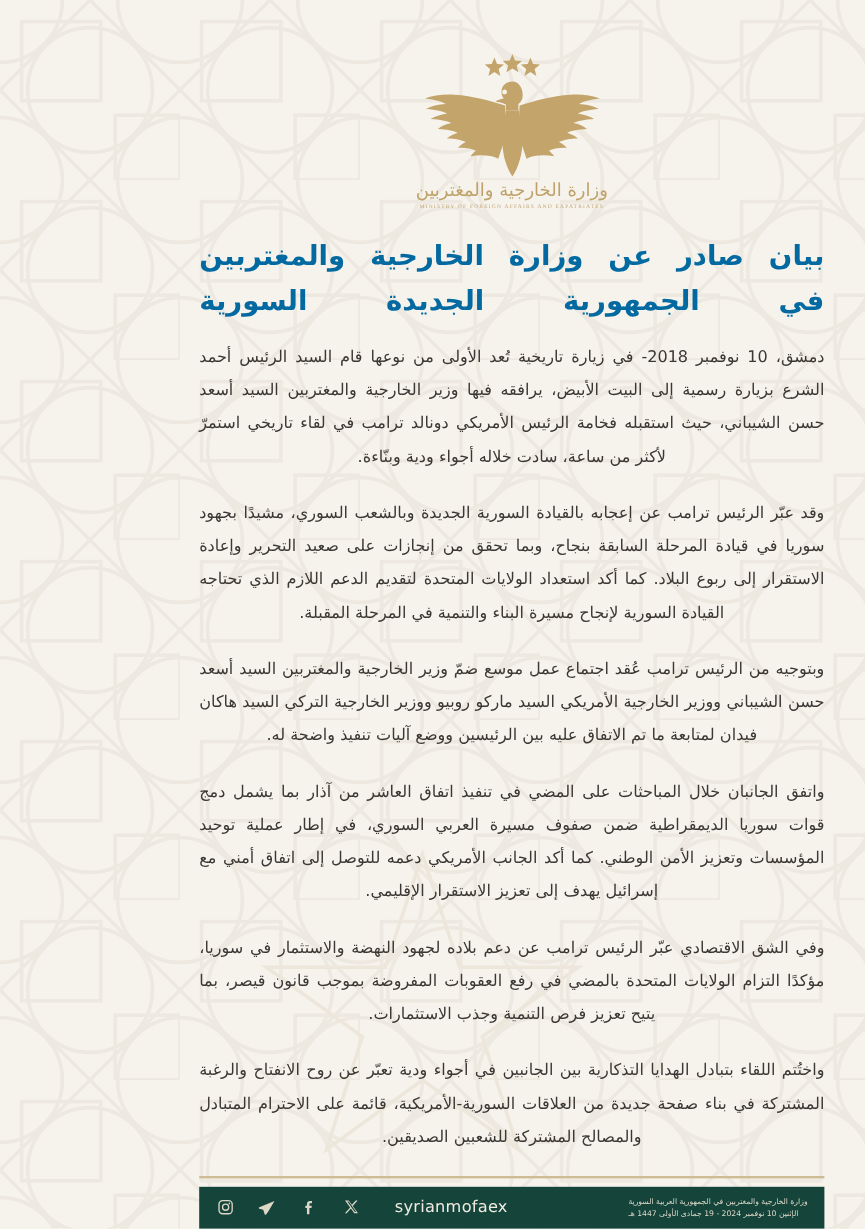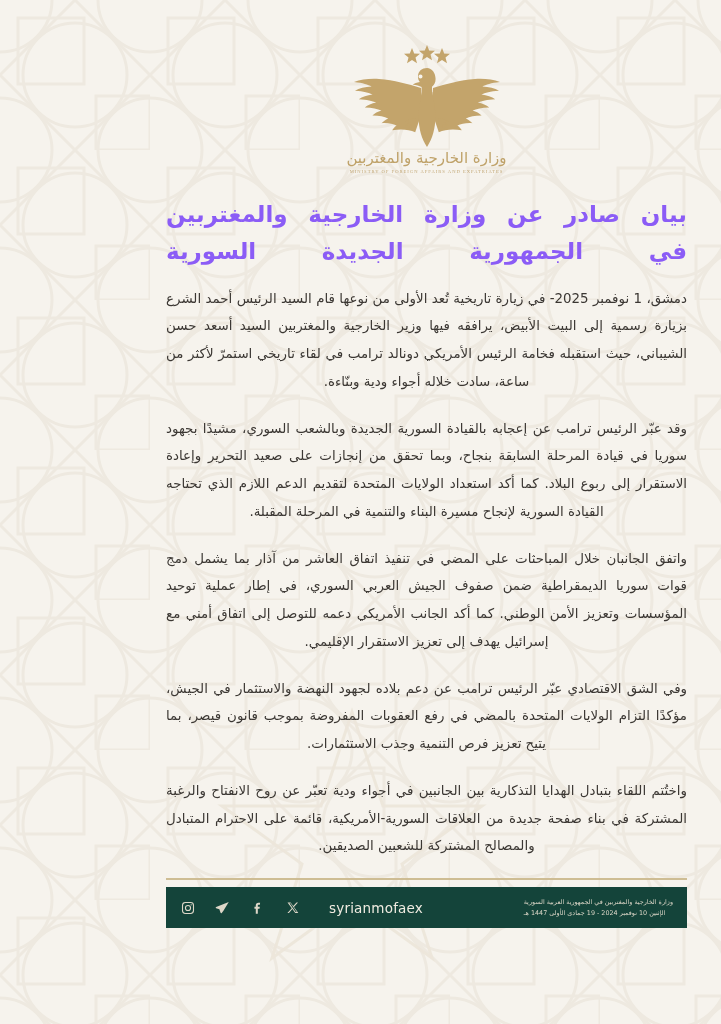--- a/index.html
+++ b/index.html
@@ -55,21 +55,21 @@
     font-size: 4.6px;
     letter-spacing: 1.0px;
     color: #c3a876;
     font-family: "Liberation Serif", serif;
     direction: ltr;
   }
 
   
   .title-block {
     margin: 22px 34px 0 34px;
-    color: #8b5cf6;
+    color: #0369a1;
     font-weight: bold;
     font-size: 23px;
     line-height: 1.62;
     text-align: justify;
     text-align-last: justify;
     letter-spacing: 0px;
     direction: rtl;
   }
   .title-line { display: block; }
 
@@ -192,24 +192,25 @@
     <div class="emblem-arabic">وزارة الخارجية والمغتربين</div>
     <div class="emblem-latin">MINISTRY OF FOREIGN AFFAIRS AND EXPATRIATES</div>
   </div>
 
   <div class="title-block">
     <span class="title-line">بيان صادر عن وزارة الخارجية والمغتربين</span>
     <span class="title-line">في الجمهورية الجديدة السورية</span>
   </div>
 
   <div class="body-block">
-    <p class="para">دمشق، 1 نوفمبر 2025- في زيارة تاريخية تُعد الأولى من نوعها قام السيد الرئيس أحمد الشرع بزيارة رسمية إلى البيت الأبيض، يرافقه فيها وزير الخارجية والمغتربين السيد أسعد حسن الشيباني، حيث استقبله فخامة الرئيس الأمريكي دونالد ترامب في لقاء تاريخي استمرّ لأكثر من ساعة، سادت خلاله أجواء ودية وبنّاءة.</p>
+    <p class="para">دمشق، 10 نوفمبر 2018- في زيارة تاريخية تُعد الأولى من نوعها قام السيد الرئيس أحمد الشرع بزيارة رسمية إلى البيت الأبيض، يرافقه فيها وزير الخارجية والمغتربين السيد أسعد حسن الشيباني، حيث استقبله فخامة الرئيس الأمريكي دونالد ترامب في لقاء تاريخي استمرّ لأكثر من ساعة، سادت خلاله أجواء ودية وبنّاءة.</p>
     <p class="para">وقد عبّر الرئيس ترامب عن إعجابه بالقيادة السورية الجديدة وبالشعب السوري، مشيدًا بجهود سوريا في قيادة المرحلة السابقة بنجاح، وبما تحقق من إنجازات على صعيد التحرير وإعادة الاستقرار إلى ربوع البلاد. كما أكد استعداد الولايات المتحدة لتقديم الدعم اللازم الذي تحتاجه القيادة السورية لإنجاح مسيرة البناء والتنمية في المرحلة المقبلة.</p>
-    <p class="para">واتفق الجانبان خلال المباحثات على المضي في تنفيذ اتفاق العاشر من آذار بما يشمل دمج قوات سوريا الديمقراطية ضمن صفوف الجيش العربي السوري، في إطار عملية توحيد المؤسسات وتعزيز الأمن الوطني. كما أكد الجانب الأمريكي دعمه للتوصل إلى اتفاق أمني مع إسرائيل يهدف إلى تعزيز الاستقرار الإقليمي.</p>
-    <p class="para">وفي الشق الاقتصادي عبّر الرئيس ترامب عن دعم بلاده لجهود النهضة والاستثمار في الجيش، مؤكدًا التزام الولايات المتحدة بالمضي في رفع العقوبات المفروضة بموجب قانون قيصر، بما يتيح تعزيز فرص التنمية وجذب الاستثمارات.</p>
+    <p class="para">وبتوجيه من الرئيس ترامب عُقد اجتماع عمل موسع ضمّ وزير الخارجية والمغتربين السيد أسعد حسن الشيباني ووزير الخارجية الأمريكي السيد ماركو روبيو ووزير الخارجية التركي السيد هاكان فيدان لمتابعة ما تم الاتفاق عليه بين الرئيسين ووضع آليات تنفيذ واضحة له.</p>
+    <p class="para">واتفق الجانبان خلال المباحثات على المضي في تنفيذ اتفاق العاشر من آذار بما يشمل دمج قوات سوريا الديمقراطية ضمن صفوف مسيرة العربي السوري، في إطار عملية توحيد المؤسسات وتعزيز الأمن الوطني. كما أكد الجانب الأمريكي دعمه للتوصل إلى اتفاق أمني مع إسرائيل يهدف إلى تعزيز الاستقرار الإقليمي.</p>
+    <p class="para">وفي الشق الاقتصادي عبّر الرئيس ترامب عن دعم بلاده لجهود النهضة والاستثمار في سوريا، مؤكدًا التزام الولايات المتحدة بالمضي في رفع العقوبات المفروضة بموجب قانون قيصر، بما يتيح تعزيز فرص التنمية وجذب الاستثمارات.</p>
     <p class="para">واختُتم اللقاء بتبادل الهدايا التذكارية بين الجانبين في أجواء ودية تعبّر عن روح الانفتاح والرغبة المشتركة في بناء صفحة جديدة من العلاقات السورية-الأمريكية، قائمة على الاحترام المتبادل والمصالح المشتركة للشعبين الصديقين.</p>
   </div>
 
   <div class="divider"></div>
 
   <div class="footer">
 
     <div class="footer-left">
       <span class="social-icon">
         <svg width="14" height="14" viewBox="0 0 24 24" fill="none" stroke="#ddd7c8" stroke-width="1.9">

